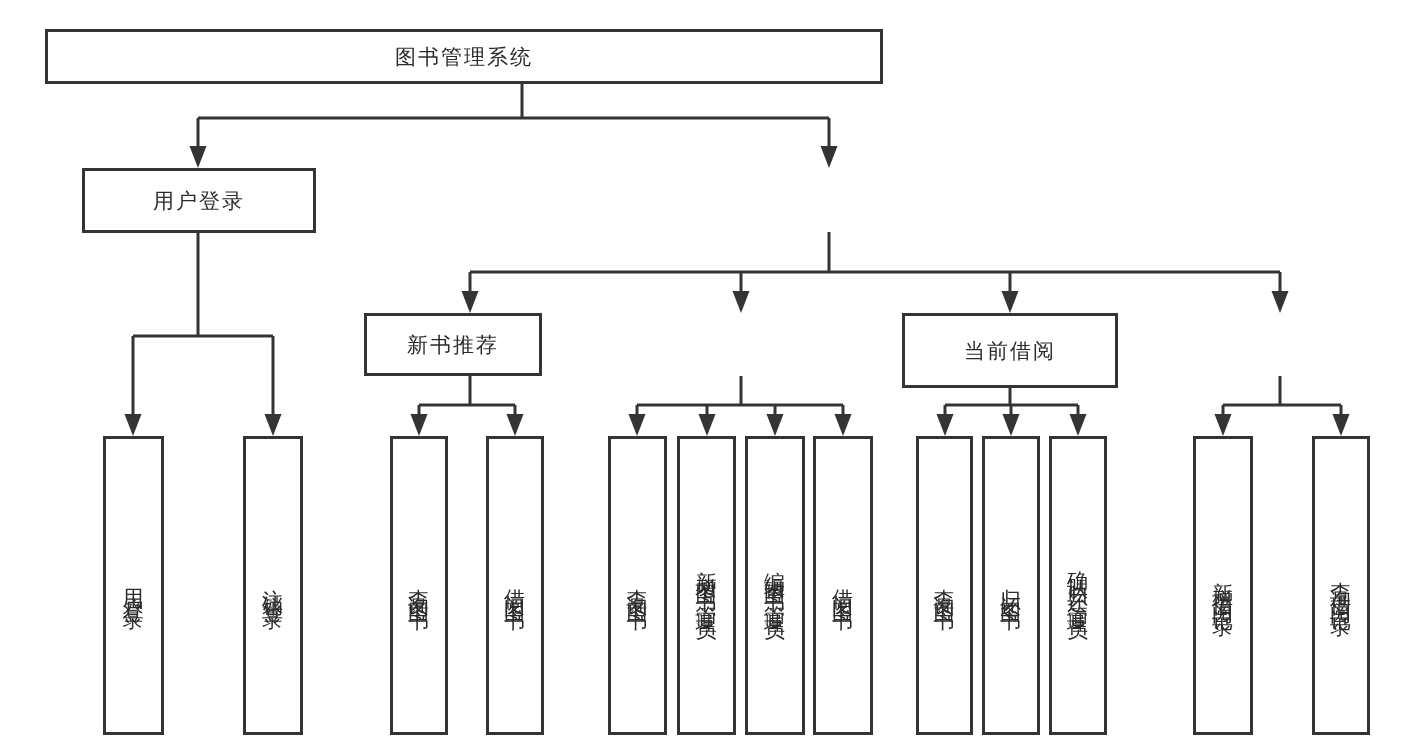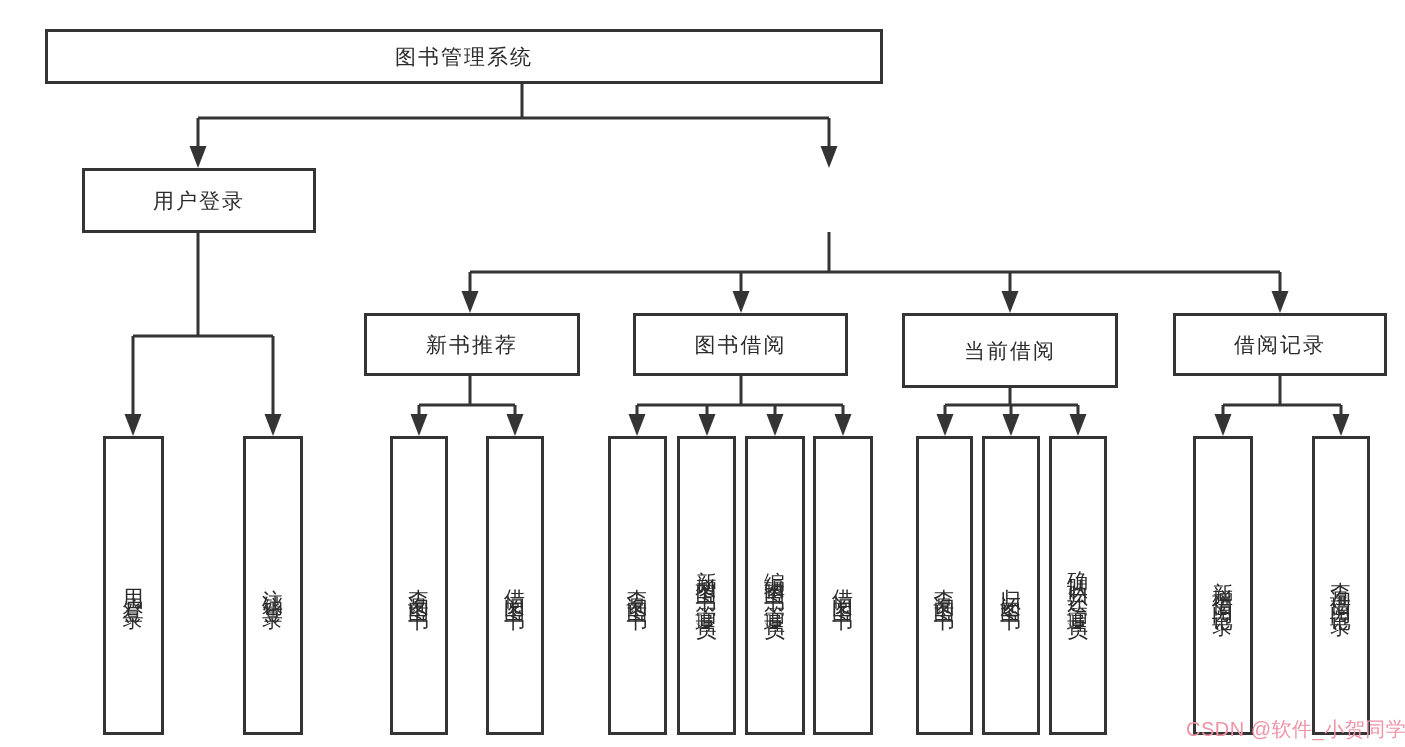--- a/index.html
+++ b/index.html
@@ -60,38 +60,35 @@
       <polygon points="1069.5,414 1086.5,414 1078,436"></polygon>
       <polygon points="1214.5,414 1231.5,414 1223,436"></polygon>
       <polygon points="1332.5,414 1349.5,414 1341,436"></polygon>
     </g>
   </svg>
 
   <div class="hbox" style="left:21px; top:29px; width:838px; height:55px;margin-left:24px;">图书管理系统</div>
 
   <div class="hbox" style="left:82px; top:168px; width:234px; height:65px;">用户登录</div>
 
-  <div class="hbox" style="left:364px; top:313px; width:216px; height:63px;">新书推荐</div>
-  <div class="hbox" style="left:633px; top:313px; width:215px; height:63px;">图书借阅</div>
+  <div class="hbox" style="left:364px; top:313px; width:178px; height:63px;">新书推荐</div>
   <div class="hbox" style="left:902px; top:313px; width:216px; height:75px;">当前借阅</div>
-  <div class="hbox" style="left:1173px; top:313px; width:214px; height:63px;">借阅记录</div>
 
   <div class="vbox" style="left:103px; width:61px;">用户登录</div>
   <div class="vbox" style="left:243px; width:60px;">注销登录</div>
 
   <div class="vbox" style="left:390px; width:58px;">查询图书</div>
   <div class="vbox" style="left:486px; width:58px;">借阅图书</div>
 
   <div class="vbox" style="left:608px; width:59px;">查询图书</div>
   <div class="vbox" style="left:677px; width:59px;">新增图书（管理员）</div>
   <div class="vbox" style="left:745px; width:60px;">编辑图书（管理员）</div>
   <div class="vbox" style="left:813px; width:60px;">借阅图书</div>
 
   <div class="vbox" style="left:916px; width:57px;">查询图书</div>
   <div class="vbox" style="left:982px; width:58px;">归还图书</div>
   <div class="vbox" style="left:1049px; width:58px;">确认归还（管理员）</div>
 
   <div class="vbox" style="left:1193px; width:60px;">新增借阅记录</div>
   <div class="vbox" style="left:1312px; width:58px;">查询借阅记录</div>
 
-  <div class="watermark">CSDN @软件_小贺同学</div>
 
 </div>
 
 </body></html>

